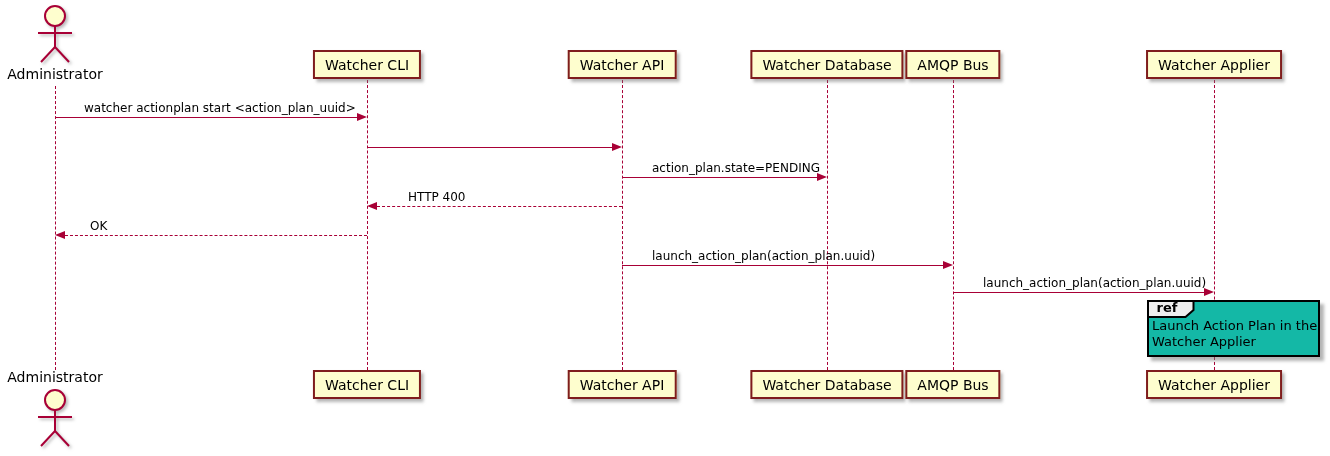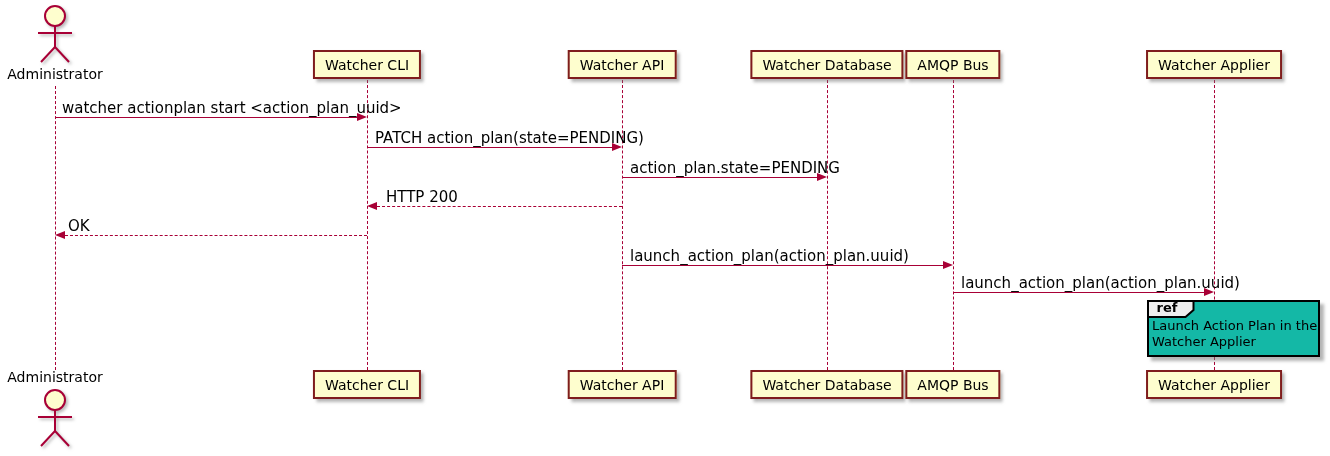--- a/index.html
+++ b/index.html
@@ -15,21 +15,21 @@
   .participant {
     position:absolute; transform:translateX(-50%);
     background:#FEFECE; border:2px solid #7f1d1d;
     padding:5px 10px 4px 10px; font-size:14px; white-space:nowrap;
     box-shadow:3px 3px 3px rgba(120,120,120,0.55); z-index:2; text-align:center;
   }
   .actor-svg { position:absolute; z-index:2; filter:drop-shadow(2px 2px 1.5px rgba(120,120,120,0.5)); }
   .actor-label {
     position:absolute; transform:translateX(-50%); font-size:14px; white-space:nowrap; z-index:2;
   }
-  .msg-label { position:absolute; font-size:15px; white-space:nowrap; z-index:1; line-height:16px; }
+  .msg-label { position:absolute; font-size:12px; white-space:nowrap; z-index:1; line-height:16px;margin-left:22px; }
   .msg-line { position:absolute; height:0; border-top:1px solid #A80036; z-index:1; }
   .msg-line.dashed { border-top:1px dashed #A80036; }
   .arrow-r {
     position:absolute; width:0; height:0; z-index:1;
     border-top:4px solid transparent; border-bottom:4px solid transparent;
     border-left:10px solid #A80036;
   }
   .arrow-l {
     position:absolute; width:0; height:0; z-index:1;
     border-top:4px solid transparent; border-bottom:4px solid transparent;
@@ -72,29 +72,28 @@
   <div class="participant" style="left:367px; top:50px;">Watcher CLI</div>
   <div class="participant" style="left:622px; top:50px;">Watcher API</div>
   <div class="participant" style="left:827px; top:50px;">Watcher Database</div>
   <div class="participant" style="left:953px; top:50px;">AMQP Bus</div>
   <div class="participant" style="left:1214px; top:50px;">Watcher Applier</div>
 
   <div class="msg-label" style="left:62px; top:100px;">watcher actionplan start &lt;action_plan_uuid&gt;</div>
   <div class="msg-line" style="left:55px; top:117px; width:302px;"></div>
   <div class="arrow-r" style="left:357px; top:113px;"></div>
 
-  <div class="msg-label" style="left:375px; top:130px;">PATCH action_plan(state=PENDING)</div>
   <div class="msg-line" style="left:367px; top:147px; width:245px;"></div>
   <div class="arrow-r" style="left:612px; top:143px;"></div>
 
   <div class="msg-label" style="left:630px; top:160px;">action_plan.state=PENDING</div>
   <div class="msg-line" style="left:622px; top:177px; width:195px;"></div>
   <div class="arrow-r" style="left:817px; top:173px;"></div>
 
-  <div class="msg-label" style="left:386px; top:189px;">HTTP 200</div>
+  <div class="msg-label" style="left:386px; top:189px;">HTTP 400</div>
   <div class="msg-line dashed" style="left:377px; top:206px; width:245px;"></div>
   <div class="arrow-l" style="left:367px; top:202px;"></div>
 
   <div class="msg-label" style="left:68px; top:218px;">OK</div>
   <div class="msg-line dashed" style="left:65px; top:235px; width:302px;"></div>
   <div class="arrow-l" style="left:55px; top:231px;"></div>
 
   <div class="msg-label" style="left:630px; top:248px;">launch_action_plan(action_plan.uuid)</div>
   <div class="msg-line" style="left:622px; top:265px; width:321px;"></div>
   <div class="arrow-r" style="left:943px; top:261px;"></div>

